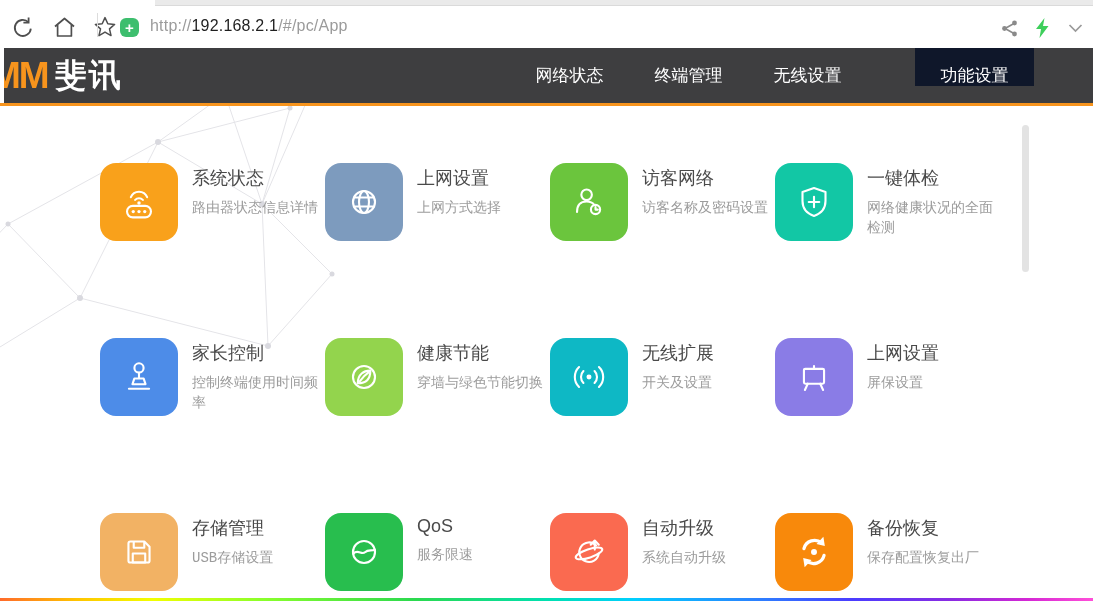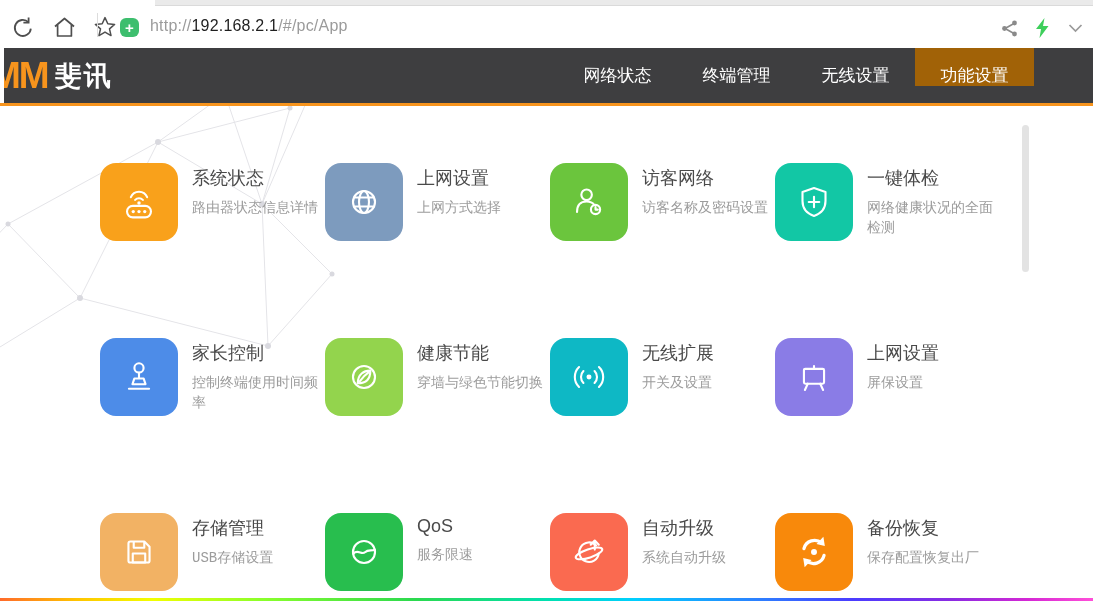--- a/index.html
+++ b/index.html
@@ -15,24 +15,24 @@
   .site-badge{position:absolute;left:120px;top:18px;width:19px;height:19px;background:#3dbe6e;border-radius:6px;color:#fff;font-size:15px;font-weight:700;display:flex;align-items:center;justify-content:center;line-height:1;}
   .urltext{position:absolute;left:150px;top:17px;font-size:16px;letter-spacing:.2px;white-space:nowrap;}
   .urltext .dim{color:#9b9b9b;}
   .urltext .host{color:#1f1f1f;}
   .right-icons{position:absolute;top:18px;right:8px;display:flex;align-items:center;gap:14px;}
 
   
   .hdr{position:absolute;top:48px;left:4px;width:1093px;height:55px;background:#3e3e40;overflow:hidden;}
   .logo{position:absolute;left:-14px;top:0;height:55px;display:flex;align-items:center;}
   .logo-mm{color:#f7941d;font-size:37px;font-weight:800;letter-spacing:-2px;line-height:1;}
-  .logo-brand{color:#fff;font-size:27px;font-weight:700;margin-left:7px;letter-spacing:2px;}
+  .logo-brand{color:#fff;font-size:32px;font-weight:700;margin-left:7px;letter-spacing:2px;}
   .nav{position:absolute;right:63px;top:0;height:55px;display:flex;}
   .nav-item{width:119px;height:38px;line-height:55px;text-align:center;color:#fff;font-size:17px;cursor:pointer;}
-  .nav-item.active{background:#a16207;}
+  .nav-item.active{background:#0f172a;margin-left:48px;}
   .accent-line{position:absolute;top:103px;left:0;width:1093px;height:3px;background:#f7941d;}
 
   
   .content{position:absolute;top:106px;left:0;width:1093px;height:507px;background:#fff;overflow:hidden;}
   .constellation{position:absolute;top:0;left:0;pointer-events:none;}
   .grid{position:absolute;left:100px;top:57px;display:grid;grid-template-columns:repeat(4,225px);grid-auto-rows:175px;}
   .tile{display:flex;align-items:flex-start;cursor:pointer;}
   .tile-icon{width:78px;height:78px;border-radius:16px;flex:0 0 78px;display:flex;align-items:center;justify-content:center;}
   .tile-text{margin-left:14px;width:132px;}
   .tile-title{font-size:18px;color:#4a4a4a;margin-top:3px;}

